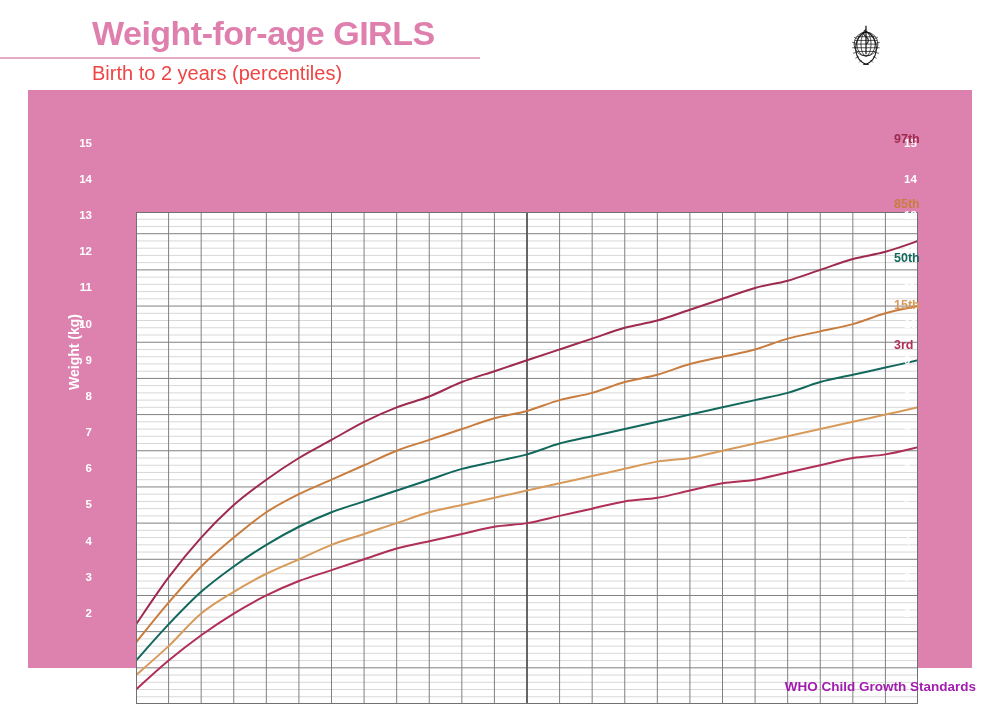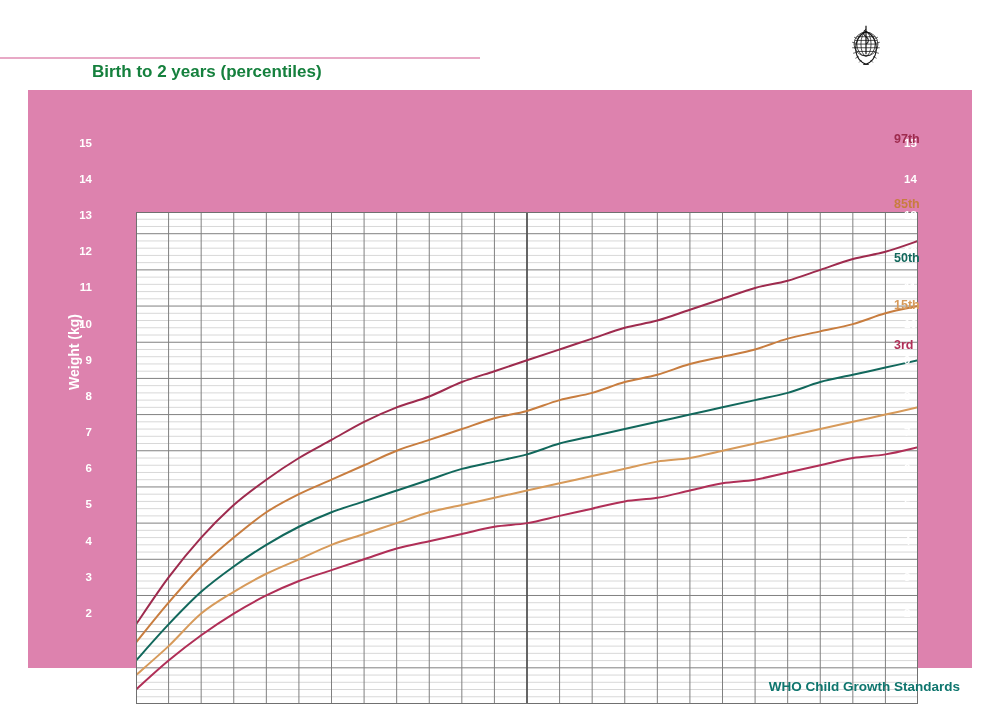--- a/index.html
+++ b/index.html
@@ -4,21 +4,21 @@
 <style>
   html,body{margin:0;padding:0;background:#fff;}
   body{width:1000px;height:711px;position:relative;
        font-family:"Liberation Sans",sans-serif;overflow:hidden;}
 
   
   #header{position:absolute;left:0;top:0;width:1000px;height:90px;}
   #title{position:absolute;left:92px;top:14px;font-size:34px;font-weight:bold;
          color:#df7fad;letter-spacing:-.5px;white-space:nowrap;}
   #title-rule{position:absolute;left:0;top:57px;width:480px;height:2px;background:#e8a9c6;}
-  #subtitle{position:absolute;left:92px;top:62px;font-size:17px;font-weight:bold;color:#15803d;
+  #subtitle{position:absolute;left:92px;top:62px;font-size:20px;font-weight:normal;color:#ef4444;
             white-space:nowrap;}
 
   #who-logo{position:absolute;left:843px;top:22px;width:150px;height:48px;}
   #who-emblem{position:absolute;left:0;top:0;width:46px;height:46px;}
   #who-name{position:absolute;left:52px;top:2px;font-size:14.5px;font-weight:bold;color:#111;
             line-height:1.25;white-space:nowrap;}
 
   
   #panel{position:absolute;left:28px;top:90px;width:944px;height:578px;background:#dd82ae;}
 
@@ -35,26 +35,27 @@
   .xlab{position:absolute;font-size:11.5px;font-weight:bold;color:#fff;text-align:center;
         width:26px;top:618px;}
   #months-lab{position:absolute;left:32px;top:618px;font-size:10.5px;font-weight:bold;color:#fff;}
 
   #ytitle{position:absolute;left:38px;top:300px;font-size:14px;font-weight:bold;color:#fff;
           transform:rotate(-90deg);transform-origin:left top;white-space:nowrap;}
 
   .plab{position:absolute;font-size:12.5px;font-weight:bold;white-space:nowrap;text-align:center;}
 
   #footer{position:absolute;left:0;top:679px;width:1000px;text-align:right;
-          padding-right:40px;box-sizing:border-box;font-size:13.5px;font-weight:bold;color:#0f766e;}
+          padding-right:24px;box-sizing:border-box;font-size:13.5px;font-weight:bold;color:#a21caf;}
 </style>
 </head>
 <body>
 
 <div id="header">
+  <div id="title">Weight-for-age GIRLS</div>
   <div id="title-rule"></div>
   <div id="subtitle">Birth to 2 years (percentiles)</div>
 
   <div id="who-logo">
     <svg id="who-emblem" viewBox="0 0 100 100">
       <g stroke="#111" fill="none" stroke-width="1.6">
         <circle cx="50" cy="48" r="26"></circle>
         <ellipse cx="50" cy="48" rx="11" ry="26"></ellipse>
         <ellipse cx="50" cy="48" rx="20" ry="26"></ellipse>
         <line x1="24" y1="48" x2="76" y2="48"></line>

